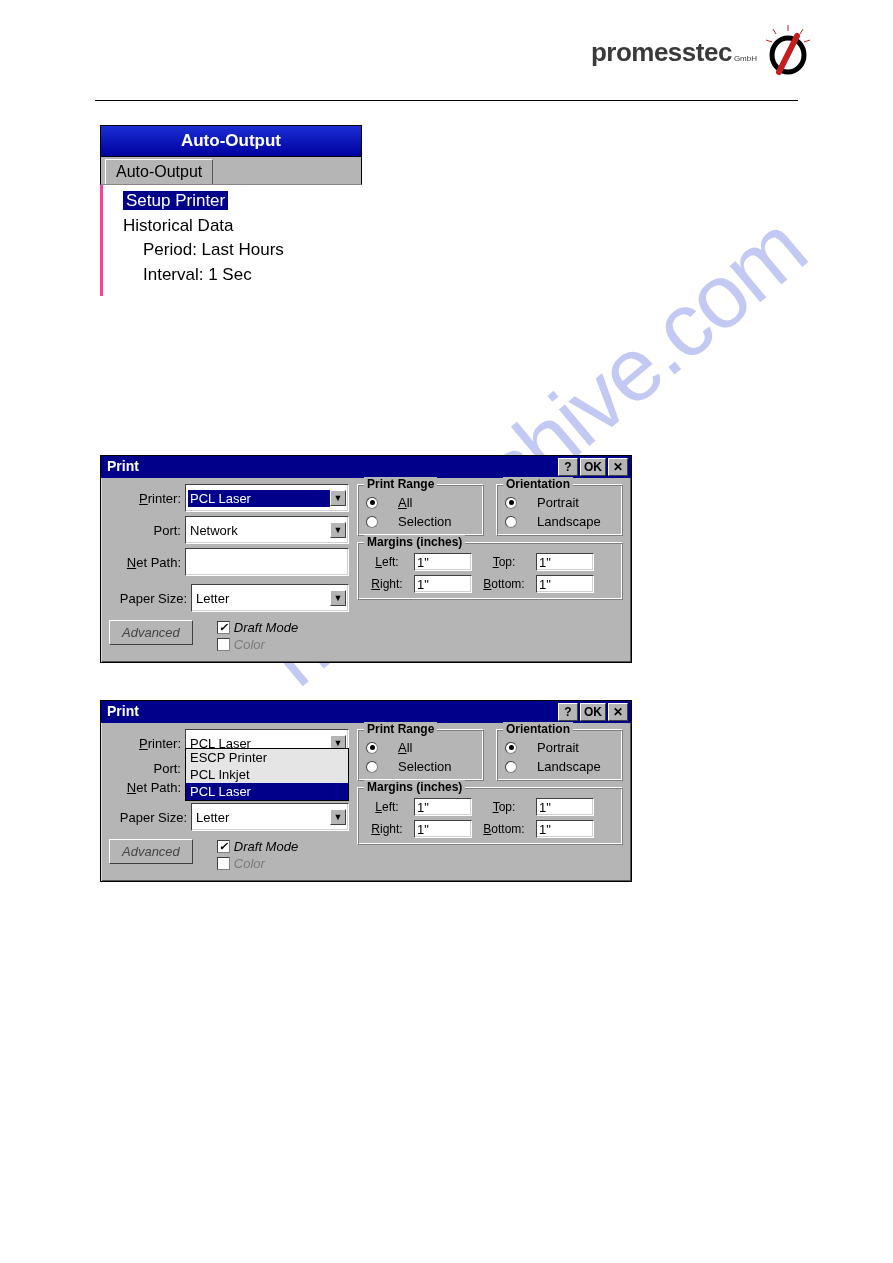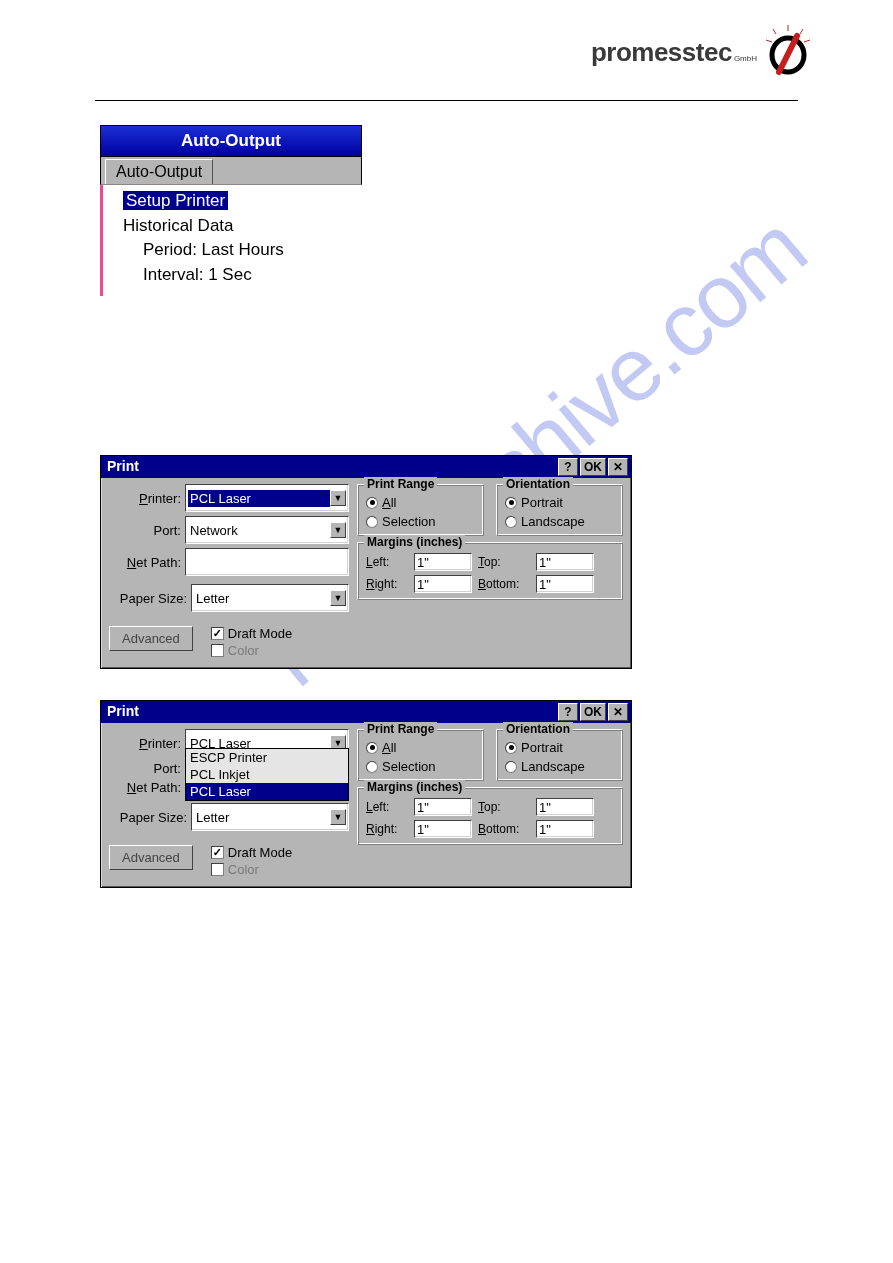--- a/index.html
+++ b/index.html
@@ -181,21 +181,21 @@
     top: 18px;
     left: -1px;
     right: -1px;
     background: #e5e5e5;
     border: 1px solid #000;
     z-index: 5;
   }
   .combo-opt { padding: 1px 4px; font-size: 13px; }
   .combo-opt.hl { background: #00008b; color: #fff; }
 
-  .adv-row { display: flex; align-items: flex-start; gap: 18px; margin-top: 14px; }
+  .adv-row { display: flex; align-items: flex-start; gap: 24px; margin-top: 8px; font-style: italic; }
   .btn-adv {
     background: #b5b5b5;
     border: 1px solid #fff;
     border-right-color: #404040;
     border-bottom-color: #404040;
     padding: 4px 12px;
     font-size: 13px;
     color: #444;
   }
   .chk-col { display: flex; flex-direction: column; gap: 2px; }
@@ -213,34 +213,35 @@
   .disabled { color: #7a7a7a; }
 
   .group {
     border: 1px solid #808080;
     border-top-color: #fff;
     border-left-color: #fff;
     box-shadow: inset 1px 1px 0 #808080, inset -1px -1px 0 #fff;
     padding: 10px 8px 6px 8px;
     margin-bottom: 6px;
     position: relative;
+    text-align: center;
   }
   .group-title {
     position: absolute;
     top: -8px;
     left: 6px;
     background: #b5b5b5;
     padding: 0 3px;
     font-size: 12px;
     font-weight: bold;
   }
   .group-row { display: flex; gap: 12px; }
   .group-col { flex: 1; display: flex; flex-direction: column; gap: 4px; }
 
-  .radio { display: flex; align-items: center; gap: 4px; font-size: 13px; }
+  .radio { display: flex; align-items: center; gap: 20px; font-size: 13px; }
   .radio-dot {
     width: 12px; height: 12px; border-radius: 50%;
     background: #fff;
     border: 1px solid #808080;
     border-top-color: #404040;
     border-left-color: #404040;
     display: flex; align-items: center; justify-content: center;
   }
   .radio-dot.on::before {
     content: "";

